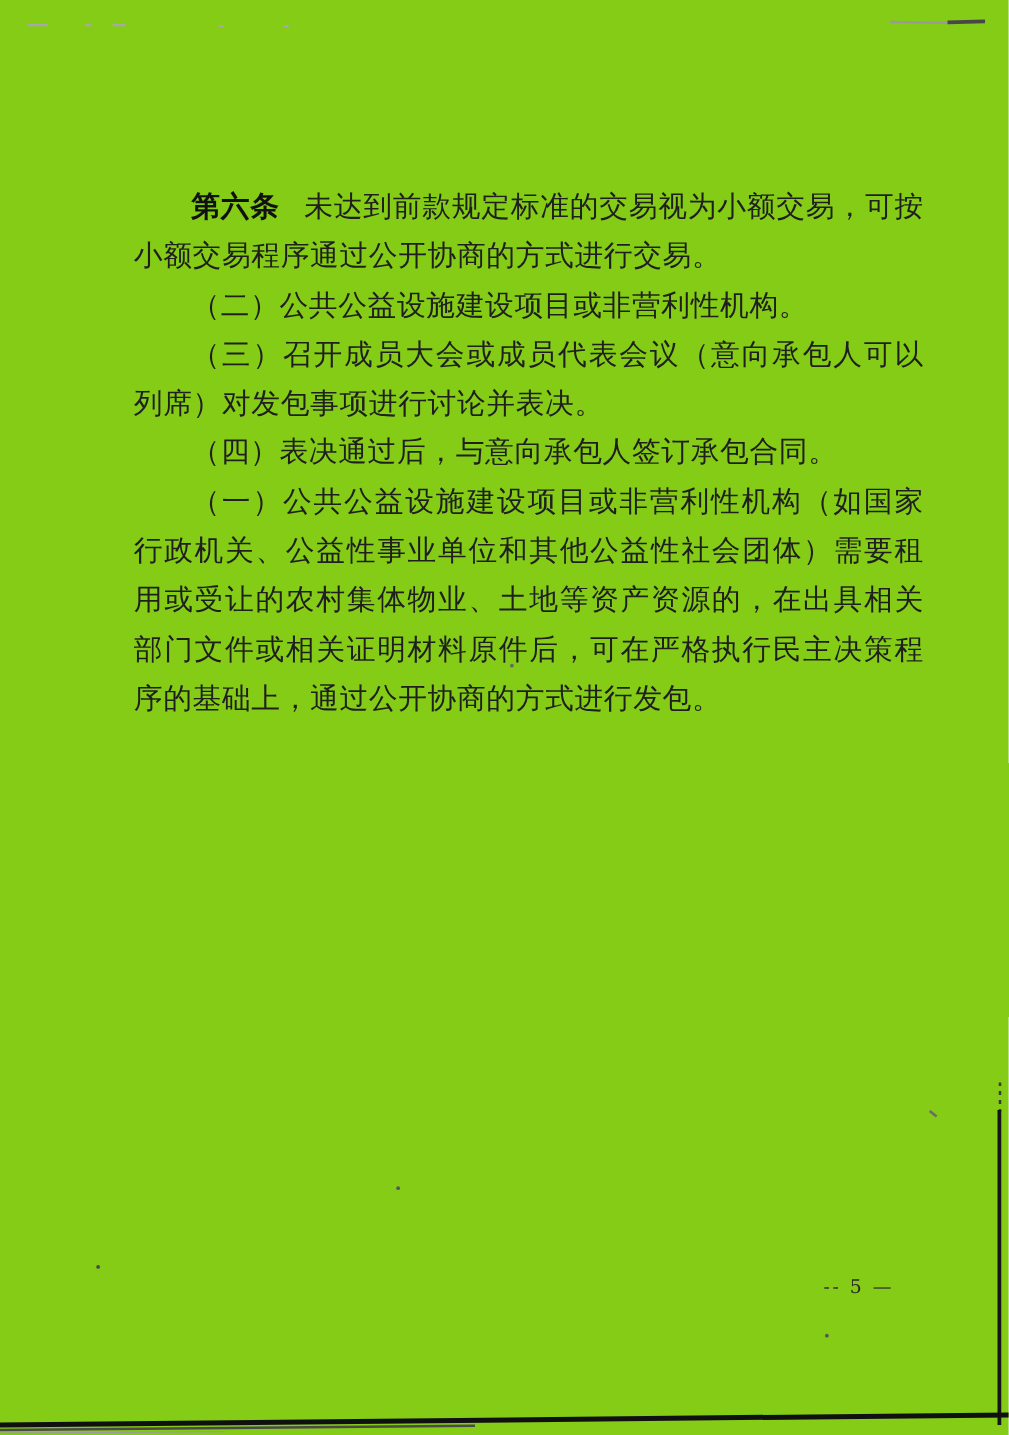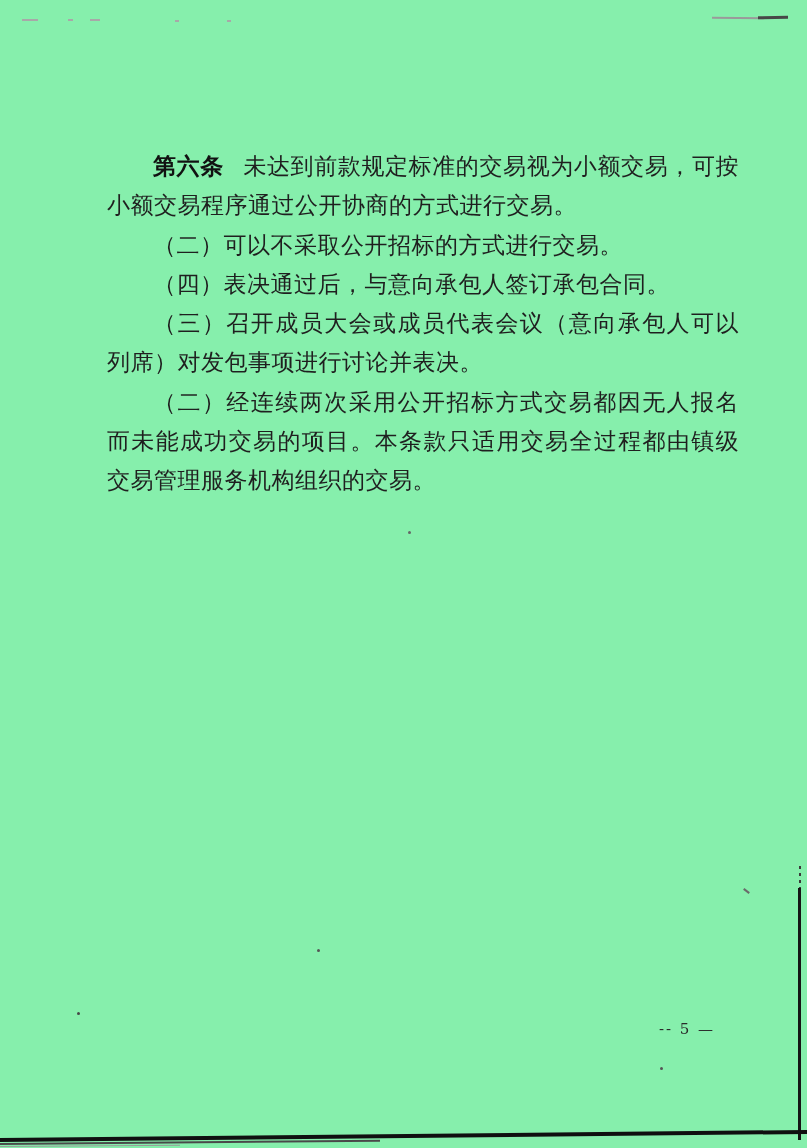--- a/index.html
+++ b/index.html
@@ -4,21 +4,21 @@
 <style>
   html, body {
     margin: 0;
     padding: 0;
     background: #ffffff;
   }
   .page {
     position: relative;
     width: 807px;
     height: 1148px;
-    background: #86efac;
+    background: #84cc16;
     overflow: hidden;
     font-family: "DejaVu Serif", serif;
   }
   
   .text-block {
     position: absolute;
     left: 107px;
     top: 146px;
     width: 632px;
     font-size: 23px;
@@ -102,24 +102,24 @@
   <div class="artifact dash" style="left:22px; top:19px; width:16px;"></div>
   <div class="artifact dash" style="left:68px; top:19px; width:5px;"></div>
   <div class="artifact dash" style="left:90px; top:19px; width:10px;"></div>
   <div class="artifact dash" style="left:175px; top:20px; width:4px;"></div>
   <div class="artifact dash" style="left:227px; top:20px; width:4px;"></div>
   <div class="artifact squiggle-gray"></div>
   <div class="artifact squiggle-dark"></div>
 
   <div class="text-block">
     <p><b class="lead">第六条</b><span>未达到前款规定标准的交易视为小额交易，可按小额交易程序通过公开协商的方式进行交易。</span></p>
-    <p>（二）可以不采取公开招标的方式进行交易。</p>
+    <p>（二）公共公益设施建设项目或非营利性机构。</p>
+    <p>（三）召开成员大会或成员代表会议（意向承包人可以列席）对发包事项进行讨论并表决。</p>
     <p>（四）表决通过后，与意向承包人签订承包合同。</p>
-    <p>（三）召开成员大会或成员代表会议（意向承包人可以列席）对发包事项进行讨论并表决。</p>
-    <p>（二）经连续两次采用公开招标方式交易都因无人报名而未能成功交易的项目。本条款只适用交易全过程都由镇级交易管理服务机构组织的交易。</p>
+    <p>（一）公共公益设施建设项目或非营利性机构（如国家行政机关、公益性事业单位和其他公益性社会团体）需要租用或受让的农村集体物业、土地等资产资源的，在出具相关部门文件或相关证明材料原件后，可在严格执行民主决策程序的基础上，通过公开协商的方式进行发包。</p>
   </div>
 
   <div class="artifact dot" style="left:408px; top:531px; background:#666;"></div>
   <div class="artifact dot" style="left:317px; top:949px;"></div>
   <div class="artifact dot" style="left:77px; top:1012px; background:#474747;"></div>
   <div class="artifact dot" style="left:660px; top:1067px;"></div>
   <div class="artifact tick"></div>
 
   <div class="page-number">-- 5 —</div>
 

